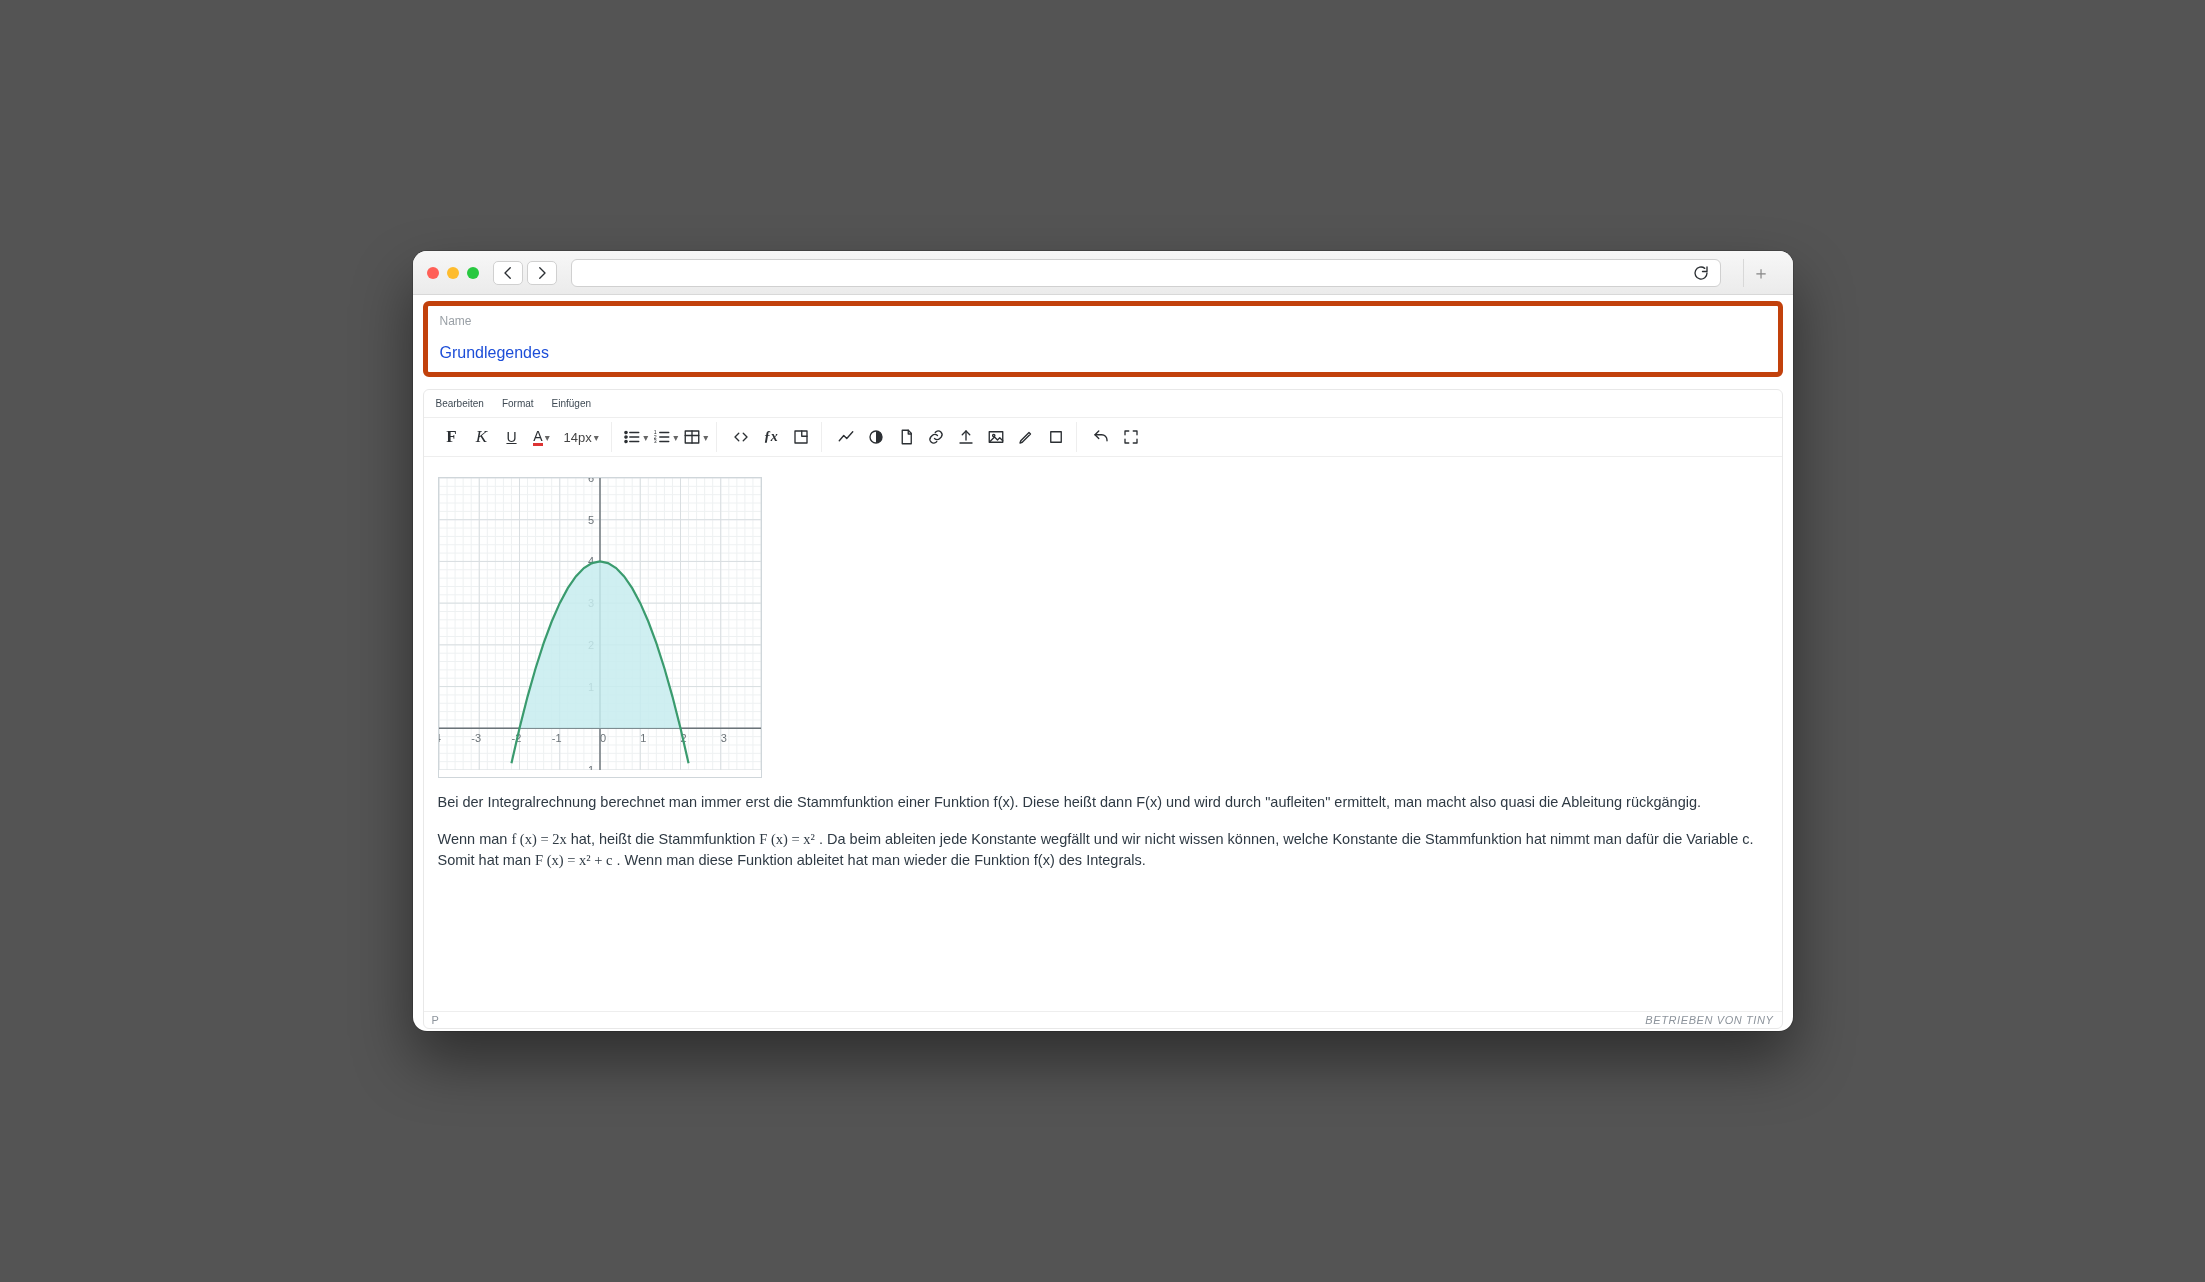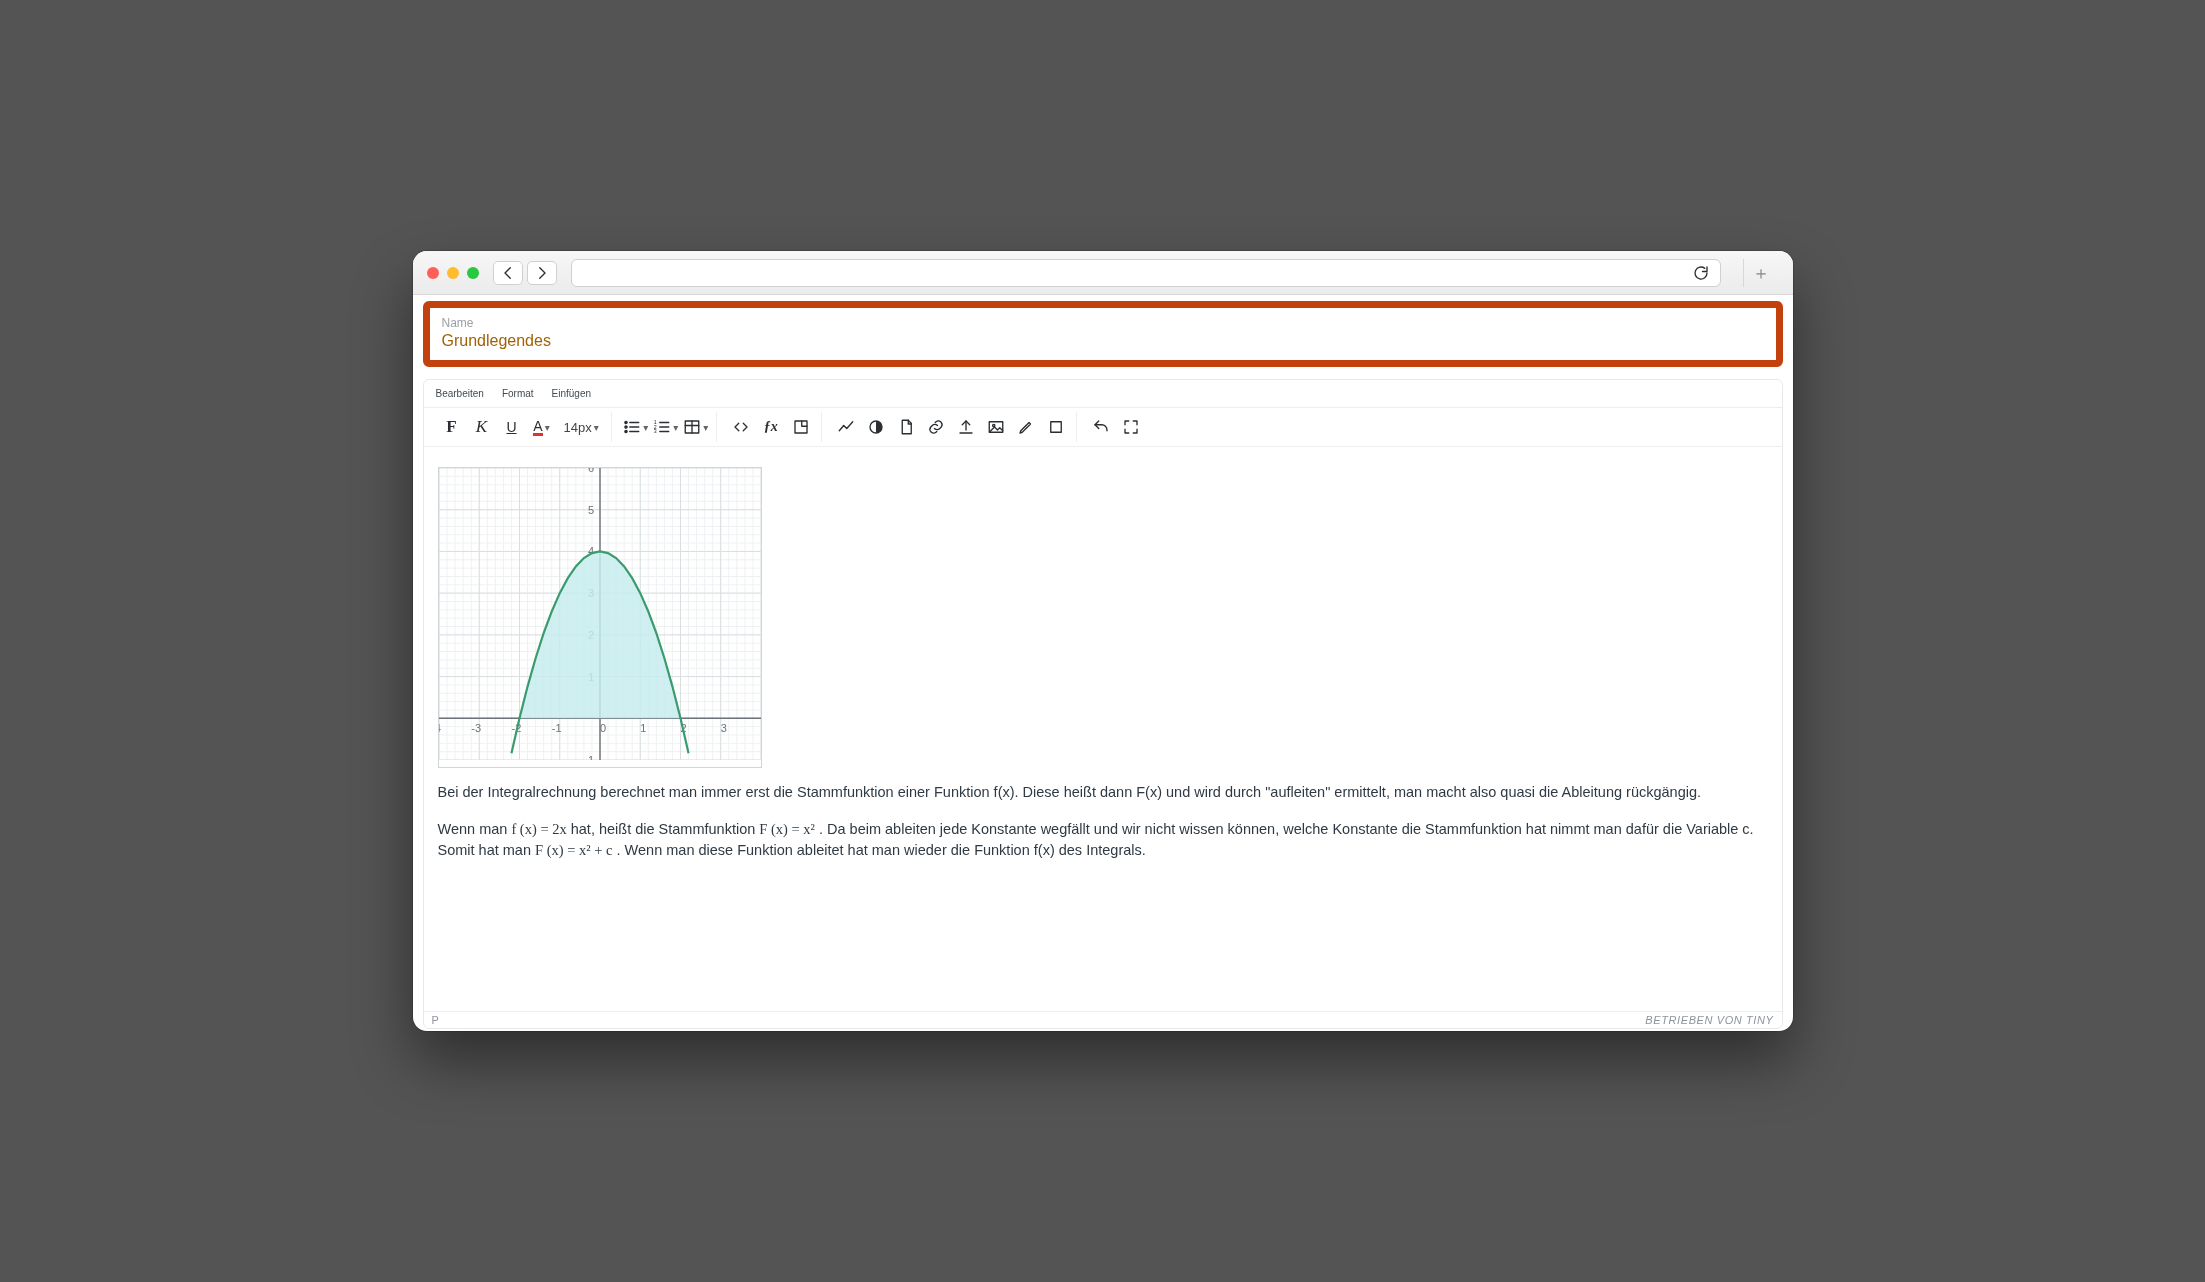--- a/index.html
+++ b/index.html
@@ -23,24 +23,24 @@
   }
   .dots{display:flex;gap:8px;}
   .dot{width:12px;height:12px;border-radius:50%;}
   .red{background:#ff5f57;} .yel{background:#febc2e;} .grn{background:#28c840;}
   .navbtns{display:flex;gap:4px;}
   .navbtn{width:30px;height:24px;background:#fff;border:1px solid #d0d0d0;border-radius:5px;display:flex;align-items:center;justify-content:center;color:#888;}
   .url{flex:1;height:28px;background:#fff;border:1px solid #d0d0d0;border-radius:6px;display:flex;align-items:center;justify-content:flex-end;padding:0 10px;color:#777;}
   .addtab{width:36px;height:28px;display:flex;align-items:center;justify-content:center;color:#888;font-size:18px;border-left:1px solid #d8d8d8;margin-left:8px;}
   .content{flex:1;display:flex;flex-direction:column;padding:6px 10px 2px 10px;}
   .namecard{
-    border:7px solid #c2410c;border-radius:6px;padding:8px 12px 10px 12px;margin-bottom:12px;
+    border:5px solid #c2410c;border-radius:6px;padding:8px 12px 10px 12px;margin-bottom:12px;
   }
   .namelabel{font-size:12px;color:#9aa0a6;}
-  .nameval{font-size:16px;color:#a16207;margin-top:2px;}
+  .nameval{font-size:16px;color:#1d4ed8;margin-top:16px;}
   .editor{border:1px solid #e8e8e8;border-radius:6px;display:flex;flex-direction:column;flex:1;min-height:0;}
   .menubar{display:flex;gap:18px;padding:8px 12px;color:#3f4a54;font-size:10px;border-bottom:1px solid #eee;}
   .toolbar{display:flex;align-items:center;padding:4px 8px;border-bottom:1px solid #eee;gap:4px;}
   .grp{display:flex;align-items:center;gap:2px;padding:0 6px;border-right:1px solid #eee;}
   .grp:last-child{border-right:none;}
   .btn{min-width:28px;height:30px;border-radius:4px;display:flex;align-items:center;justify-content:center;color:#2b2f33;cursor:pointer;}
   .chev{font-size:10px;color:#666;margin-left:2px;}
   .sizebtn{padding:0 6px;font-size:13px;color:#444;text-align:right;}
   .ic{width:18px;height:18px;stroke:#2b2f33;stroke-width:1.8;fill:none;stroke-linecap:round;stroke-linejoin:round;}
   .bold{font-weight:800;font-family:Georgia,serif;font-size:17px;}

